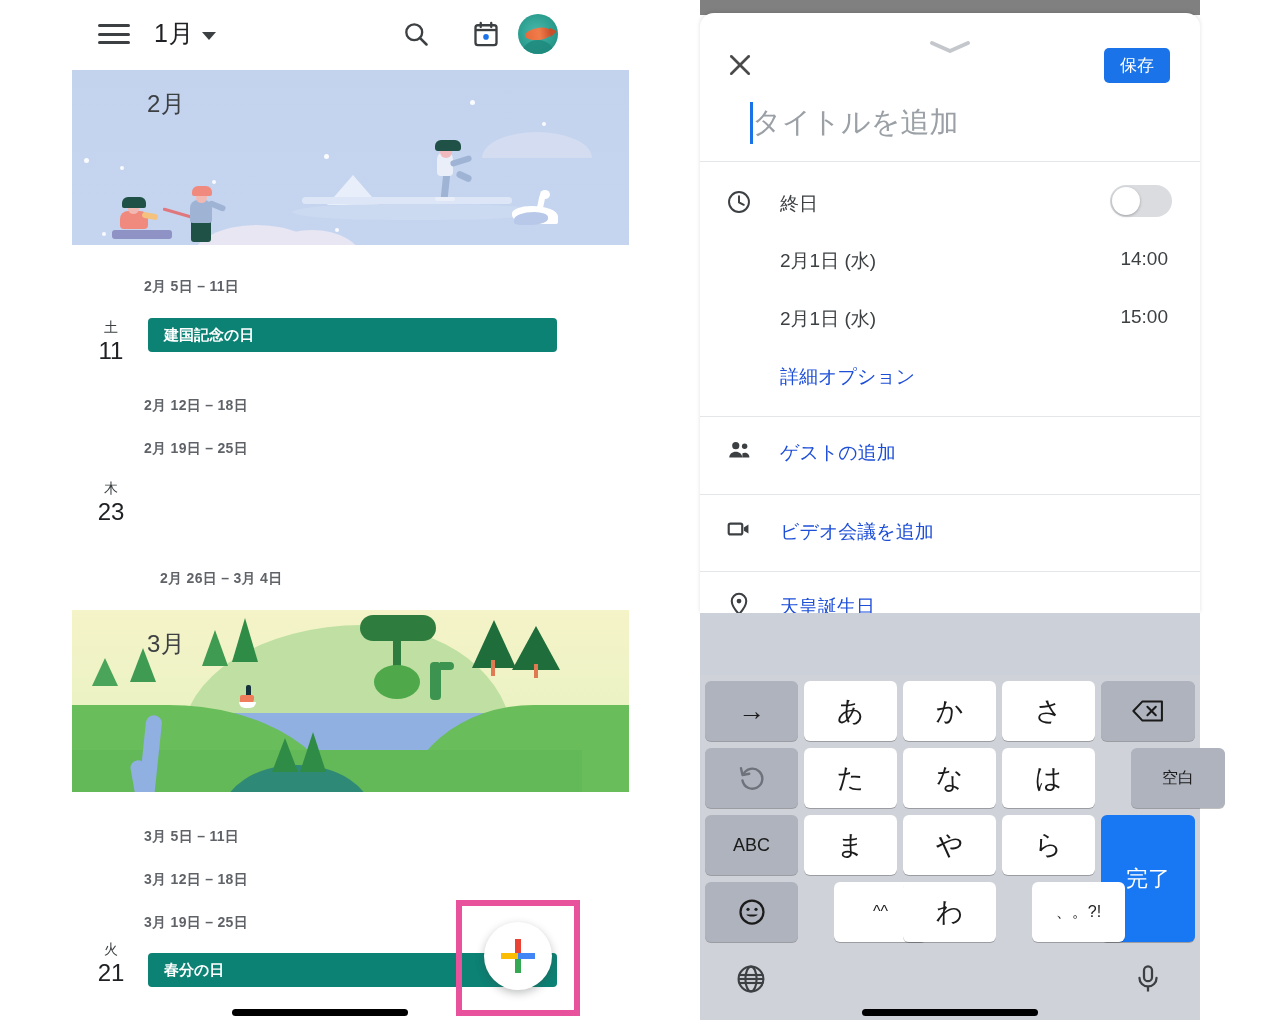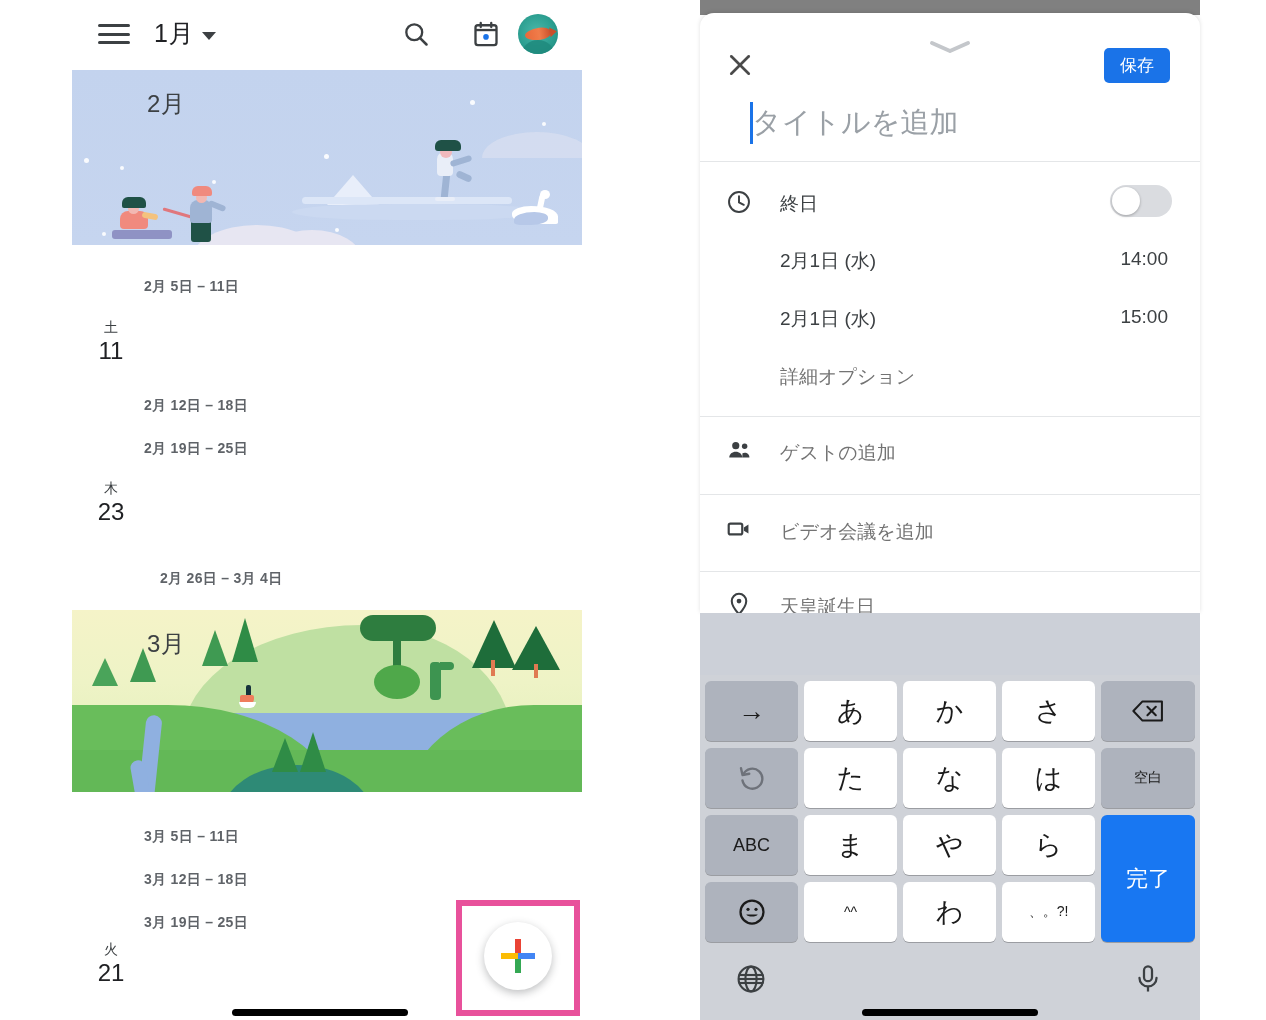--- a/index.html
+++ b/index.html
@@ -27,21 +27,21 @@
             overflow: hidden; cursor: pointer; }
   .avatar .fish { position: absolute; left: 7px; top: 14px; width: 26px; height: 12px;
             background: linear-gradient(90deg,#e8693a 0%, #f07c4a 55%, #c94f2b 100%);
             border-radius: 60% 45% 45% 60%/50%; transform: rotate(-8deg); }
   .avatar .fish::after { content:""; position:absolute; right:-6px; top:1px; width:0;height:0;
             border-top:5px solid transparent;border-bottom:5px solid transparent;border-left:7px solid #c94f2b; }
   .avatar .weed { position: absolute; left: 3px; bottom: -2px; width: 34px; height: 16px;
             background: #1e8a7c; border-radius: 50% 50% 0 0 / 100% 100% 0 0; opacity:.85; }
 
   
-  .banner { position: absolute; left: 72px; width: 510px; overflow: hidden; }
+  .banner { position: absolute; left: 72px; width: 557px; overflow: hidden; }
   .banner-feb { top: 70px; height: 175px; background: linear-gradient(180deg,#c3d3ee 0%, #c6d5ef 100%); }
   .banner-title { position: absolute; left: 75px; top: 18px; font-size: 24px; color: #3c4043; letter-spacing: .5px; }
   .snow { position: absolute; background: #fff; border-radius: 50%; opacity: .9; }
   .ice-strip { position:absolute; left: 230px; top: 127px; width: 210px; height: 7px; background:#dce6f7; border-radius:4px;}
   .ice-pool { position:absolute; left: 220px; top: 134px; width: 250px; height: 16px; background:#cbd9f1; border-radius: 50%/60%; }
   .skater-leg { position:absolute; left: 370px; top: 102px; width: 7px; height: 28px; background:#9fb4d4; border-radius:3px; transform: rotate(6deg); }
   .skater-body { position:absolute; left: 365px; top: 82px; width: 16px; height: 24px; background:#e9eef8; border-radius: 7px 7px 4px 4px; }
   .skater-arm { position:absolute; left: 378px; top: 88px; width: 22px; height: 6px; background:#9fb4d4; border-radius:3px; transform: rotate(-18deg); }
   .skater-head { position:absolute; left: 368px; top: 76px; width: 12px; height: 12px; background:#f0b9bd; border-radius:50%; }
   .skater-hat { position:absolute; left: 363px; top: 70px; width: 26px; height: 11px; background:#1f5146; border-radius: 6px 6px 3px 3px; }
@@ -115,36 +115,36 @@
   .close-x { position:absolute; left: 26px; top: 38px; width: 28px; height: 28px; cursor:pointer; }
   .save-btn { position:absolute; right: 30px; top: 35px; height: 35px; padding: 0 16px; background:#1a73e8;
               border-radius: 5px; color:#fff; font-size: 17px; display:flex; align-items:center; justify-content:center; cursor:pointer; }
   .title-input { position:absolute; left: 52px; top: 86px; width: 400px; height: 48px;
                  font-size: 29px; color:#9aa0a6; display:flex; align-items:center; cursor:text; }
   .caret-bar { position:absolute; left: 50px; top: 89px; width: 3px; height: 42px; background:#1a73e8; }
   .divider { position:absolute; left: 0; width: 500px; height: 1px; background:#e4e6e8; }
 
   .row-icon { position:absolute; width: 26px; height: 26px; }
   .row-label { position:absolute; font-size: 19px; color:#3c4043; }
-  .row-label.muted { color:#737373; }
+  .row-label.muted { color:#1d4ed8; }
   .row-value { position:absolute; right: 32px; font-size: 19px; color:#3c4043; }
   .toggle { position:absolute; right: 28px; width: 62px; height: 32px; background:#dadce0; border-radius: 16px; cursor:pointer; }
   .toggle .knob { position:absolute; left: 2px; top: 2px; width: 28px; height: 28px; border-radius: 50%;
                   background:#fff; box-shadow: 0 1px 3px rgba(0,0,0,.28); }
 
   
   .kb { position:absolute; left: 0; top: 613px; width: 500px; height: 407px; background:#cfd2d8; }
   .kb-suggest { position:absolute; left:0; top:0; width:500px; height: 62px; background:#ccd0d8; }
   .key { position:absolute; border-radius: 6px; display:flex; align-items:center; justify-content:center;
          font-size: 27px; color:#1b1b1b; cursor:pointer; }
   .key.white { background:#fff; box-shadow: 0 1px 0 rgba(0,0,0,.25); }
   .key.gray { background:#aeb3bd; box-shadow: 0 1px 0 rgba(0,0,0,.25); }
   .key.blue { background:#1877f2; color:#fff; font-size: 22px; box-shadow: 0 1px 0 rgba(0,0,0,.25); }
   .key.small { font-size: 18px; }
-  .key.sub { font-size: 14px; }
+  .key.sub { font-size: 16px; margin-left: 30px; }
   .kb-bottom-icon { position:absolute; width: 32px; height: 32px; cursor:pointer; }
   .home-bar-right { position:absolute; left: 162px; top: 1009px; width: 176px; height: 7px; background:#000; border-radius:4px; }
 </style>
 </head>
 <body>
 
 <div class="root">
 
   <div class="left-phone">
 
@@ -216,20 +216,21 @@
       <div class="puller-arm"></div>
       <div class="puller-head"></div>
       <div class="puller-hat"></div>
     </div>
 
     <div class="week-label" style="left:144px;top:278px;">2月 5日 – 11日</div>
     <div class="daycol" style="left:90px;top:318px;">
       <div class="dow">土</div>
       <div class="dnum">11</div>
     </div>
+    <div class="event-chip" style="left:148px;top:318px;width:409px;background:#0b8274;">建国記念の日</div>
 
     <div class="week-label" style="left:144px;top:397px;text-align:center;">2月 12日 – 18日</div>
     <div class="week-label" style="left:144px;top:440px;">2月 19日 – 25日</div>
 
     <div class="daycol" style="left:90px;top:479px;">
       <div class="dow">木</div>
       <div class="dnum">23</div>
     </div>
 
     <div class="week-label" style="left:160px;top:570px;">2月 26日 – 3月 4日</div>
@@ -265,20 +266,21 @@
     </div>
 
     <div class="week-label" style="left:144px;top:828px;">3月 5日 – 11日</div>
     <div class="week-label" style="left:144px;top:871px;">3月 12日 – 18日</div>
     <div class="week-label" style="left:144px;top:914px;">3月 19日 – 25日</div>
 
     <div class="daycol" style="left:90px;top:940px;">
       <div class="dow">火</div>
       <div class="dnum">21</div>
     </div>
+    <div class="event-chip" style="left:148px;top:953px;width:409px;background:#0b8274;">春分の日</div>
 
     <div class="fab">
       <div class="plus-v">
         <div class="t"></div>
           <div class="b"></div>
       </div>
       <div class="plus-h">
         <div class="l"></div>
           <div class="r"></div>
       </div>

